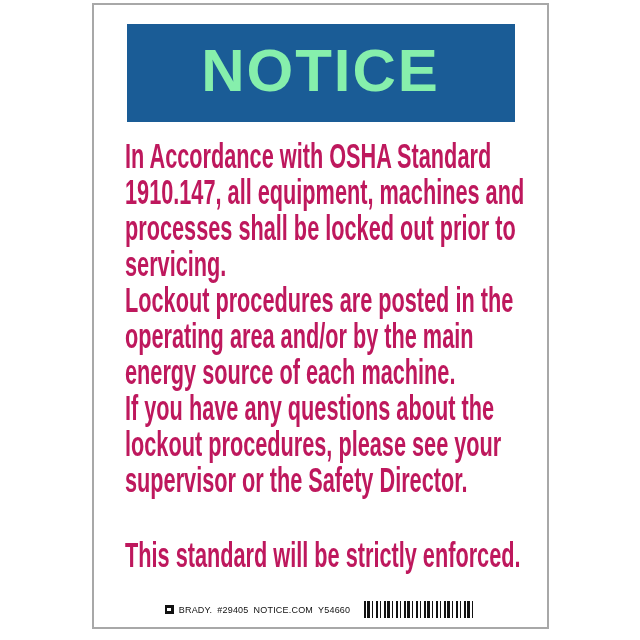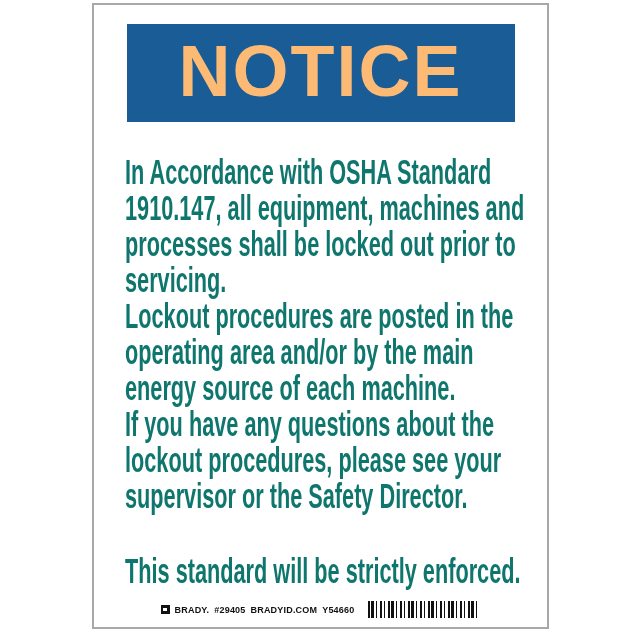--- a/index.html
+++ b/index.html
@@ -28,31 +28,31 @@
   .header-band {
     margin: 19px auto 0 auto;
     width: 388px;
     height: 98px;
     background: #1a5c96;
     display: flex;
     align-items: center;
     justify-content: center;
   }
   .header-text {
-    color: #fdba74;
+    color: #86efac;
     font-weight: bold;
-    font-size: 72px;
+    font-size: 60px;
     line-height: 1;
     letter-spacing: 2px;
     transform: translateY(-2px);
   }
   .body-text {
-    margin-top: 32px;
+    margin-top: 16px;
     padding: 0 20px 0 31px;
-    color: #0f766e;
+    color: #be185d;
   }
   .body-line {
     font-size: 35px;
     font-weight: bold;
     line-height: 36px;
     white-space: nowrap;
     transform: scaleX(0.62);
     transform-origin: 0 50%;
   }
   .closing-line {
@@ -66,21 +66,21 @@
     display: flex;
     align-items: center;
     justify-content: center;
     gap: 14px;
   }
   .footer-info {
     display: flex;
     align-items: center;
     gap: 5px;
     color: #111111;
-    font-weight: bold;
+    font-weight: normal;
     font-size: 9px;
     letter-spacing: 0.2px;
     white-space: nowrap;
   }
   .logo-square {
     width: 9px;
     height: 9px;
     background: #111111;
     position: relative;
     flex: 0 0 auto;
@@ -134,20 +134,20 @@
       <div class="body-line">lockout procedures, please see your</div>
       <div class="body-line">supervisor or the Safety Director.</div>
       <div class="body-line closing-line">This standard will be strictly enforced.</div>
     </div>
 
     <div class="footer-row">
       <div class="footer-info">
         <span class="logo-square"></span>
         <span>BRADY.</span>
         <span>#29405</span>
-        <span>BRADYID.COM</span>
+        <span>NOTICE.COM</span>
         <span>Y54660</span>
       </div>
       <div class="barcode"></div>
     </div>
 
   </div>
 </div>
 
 </body></html>

